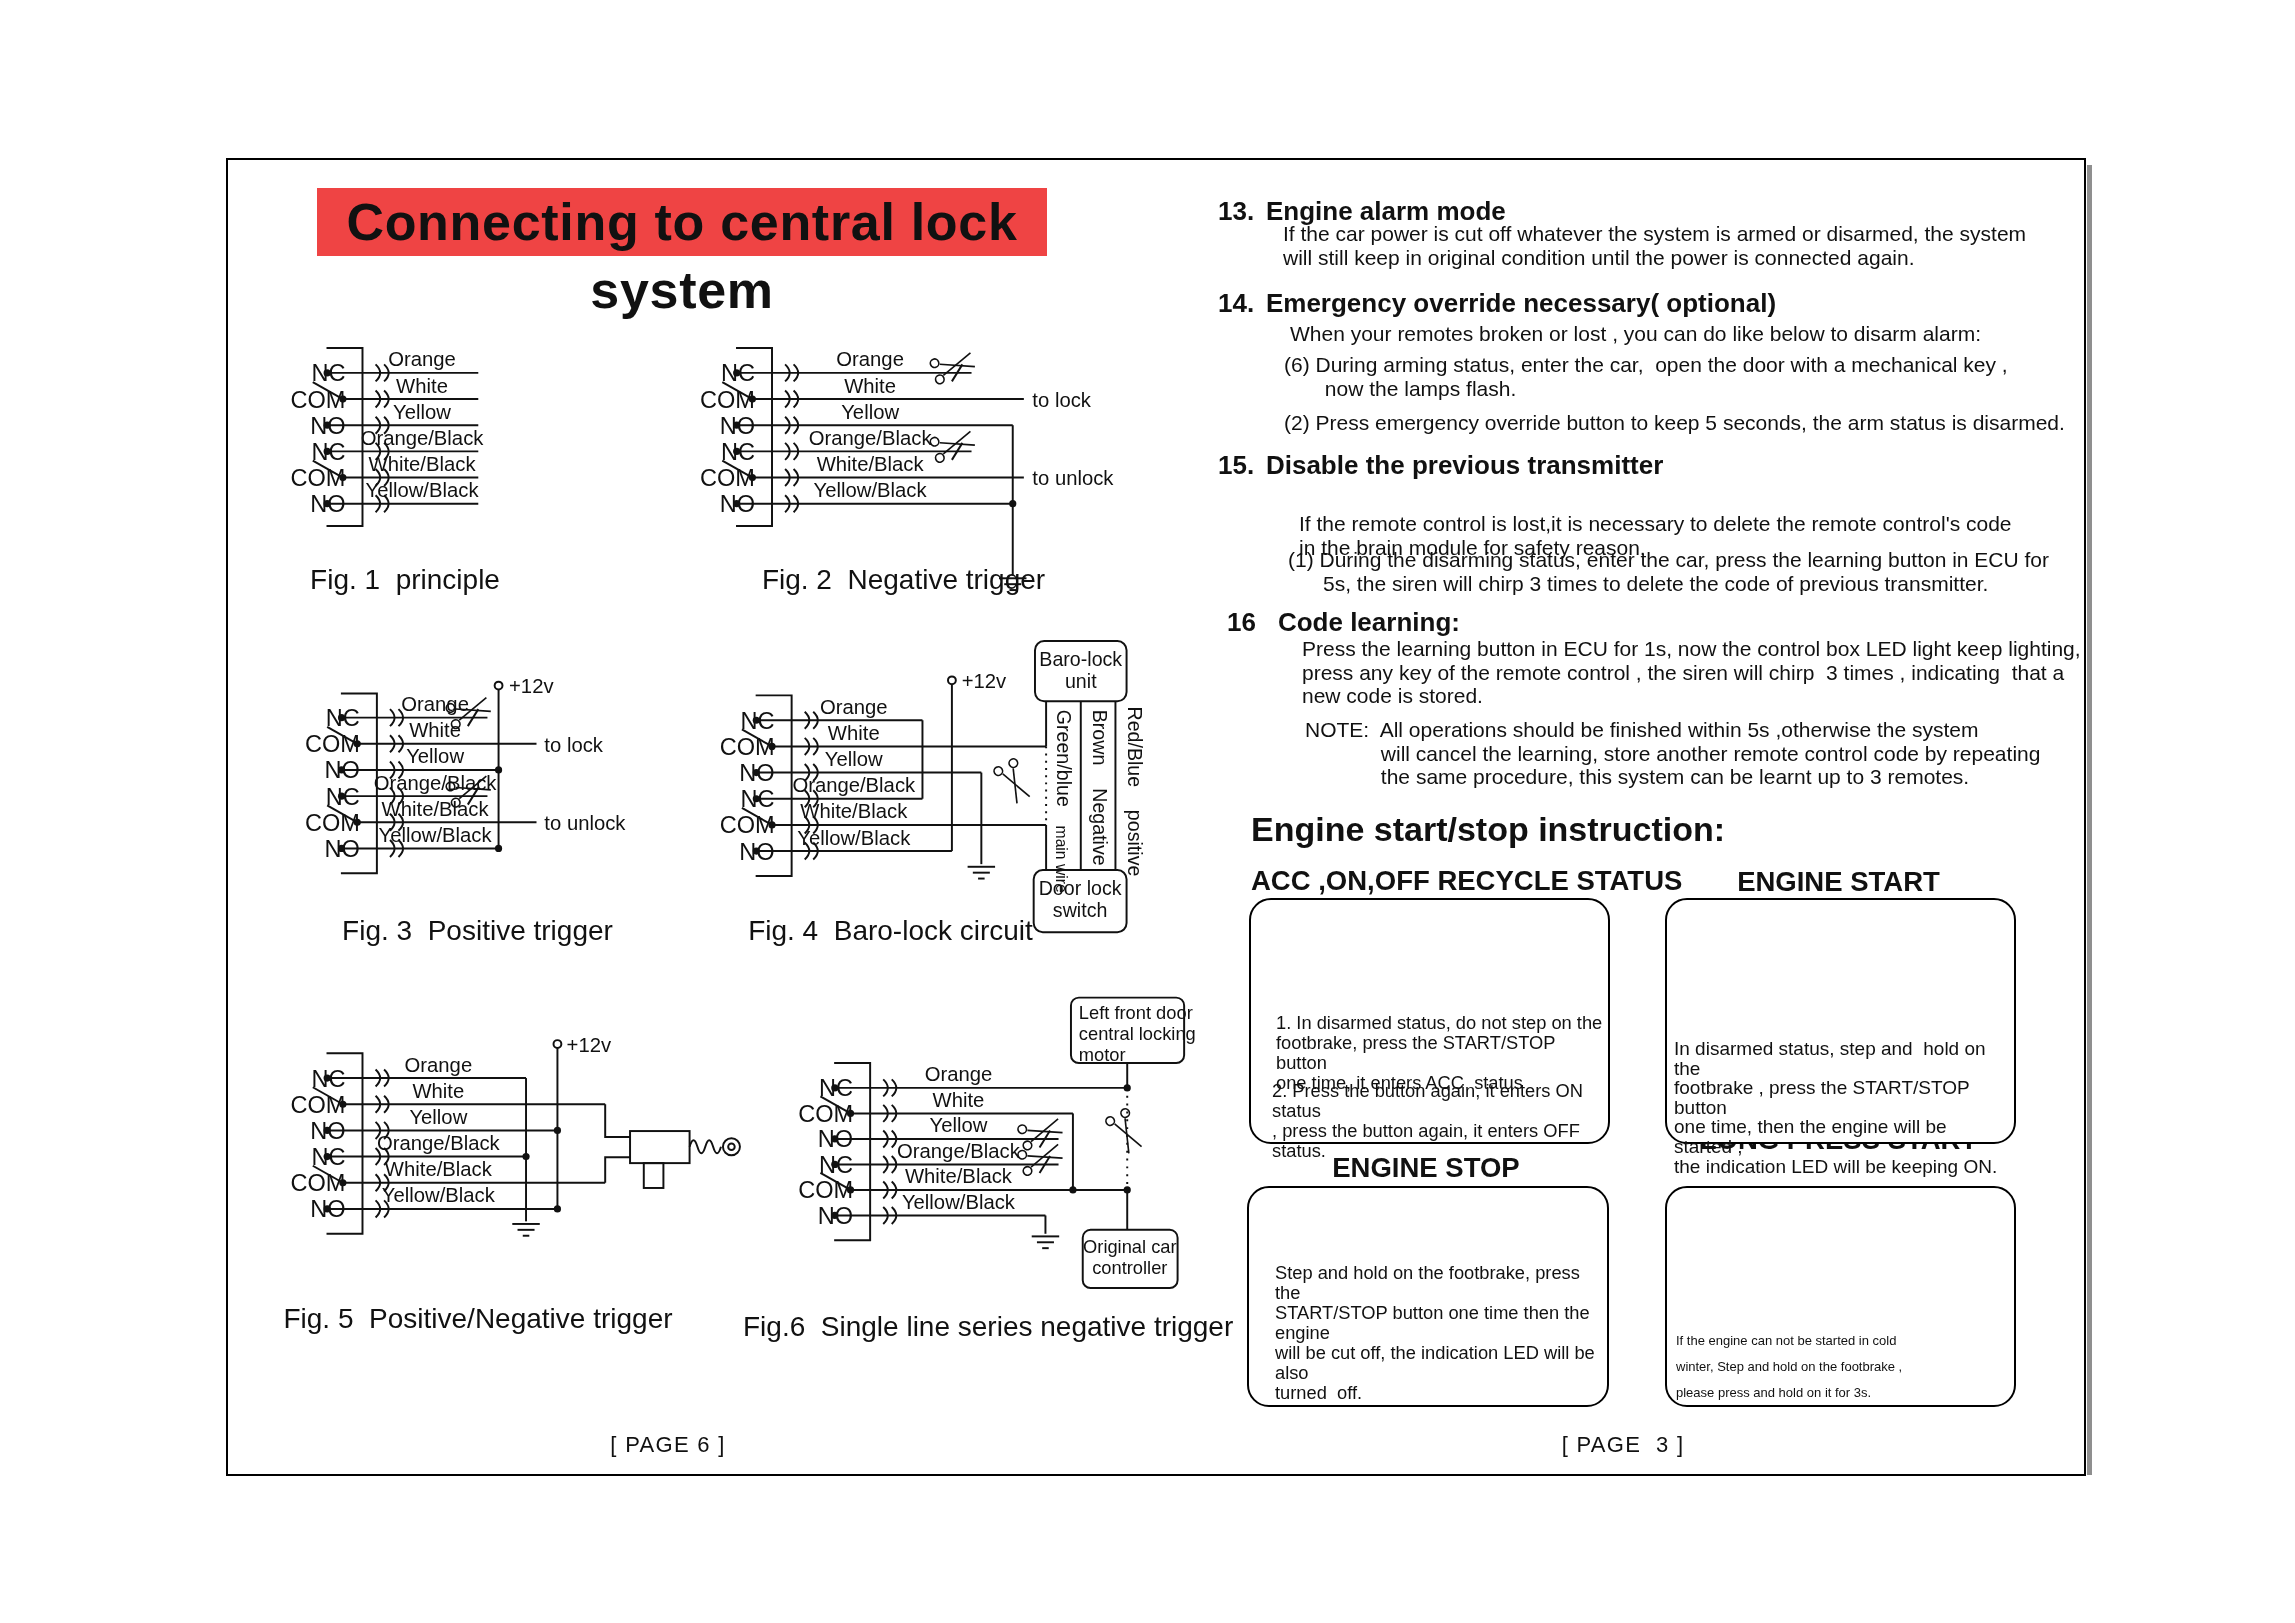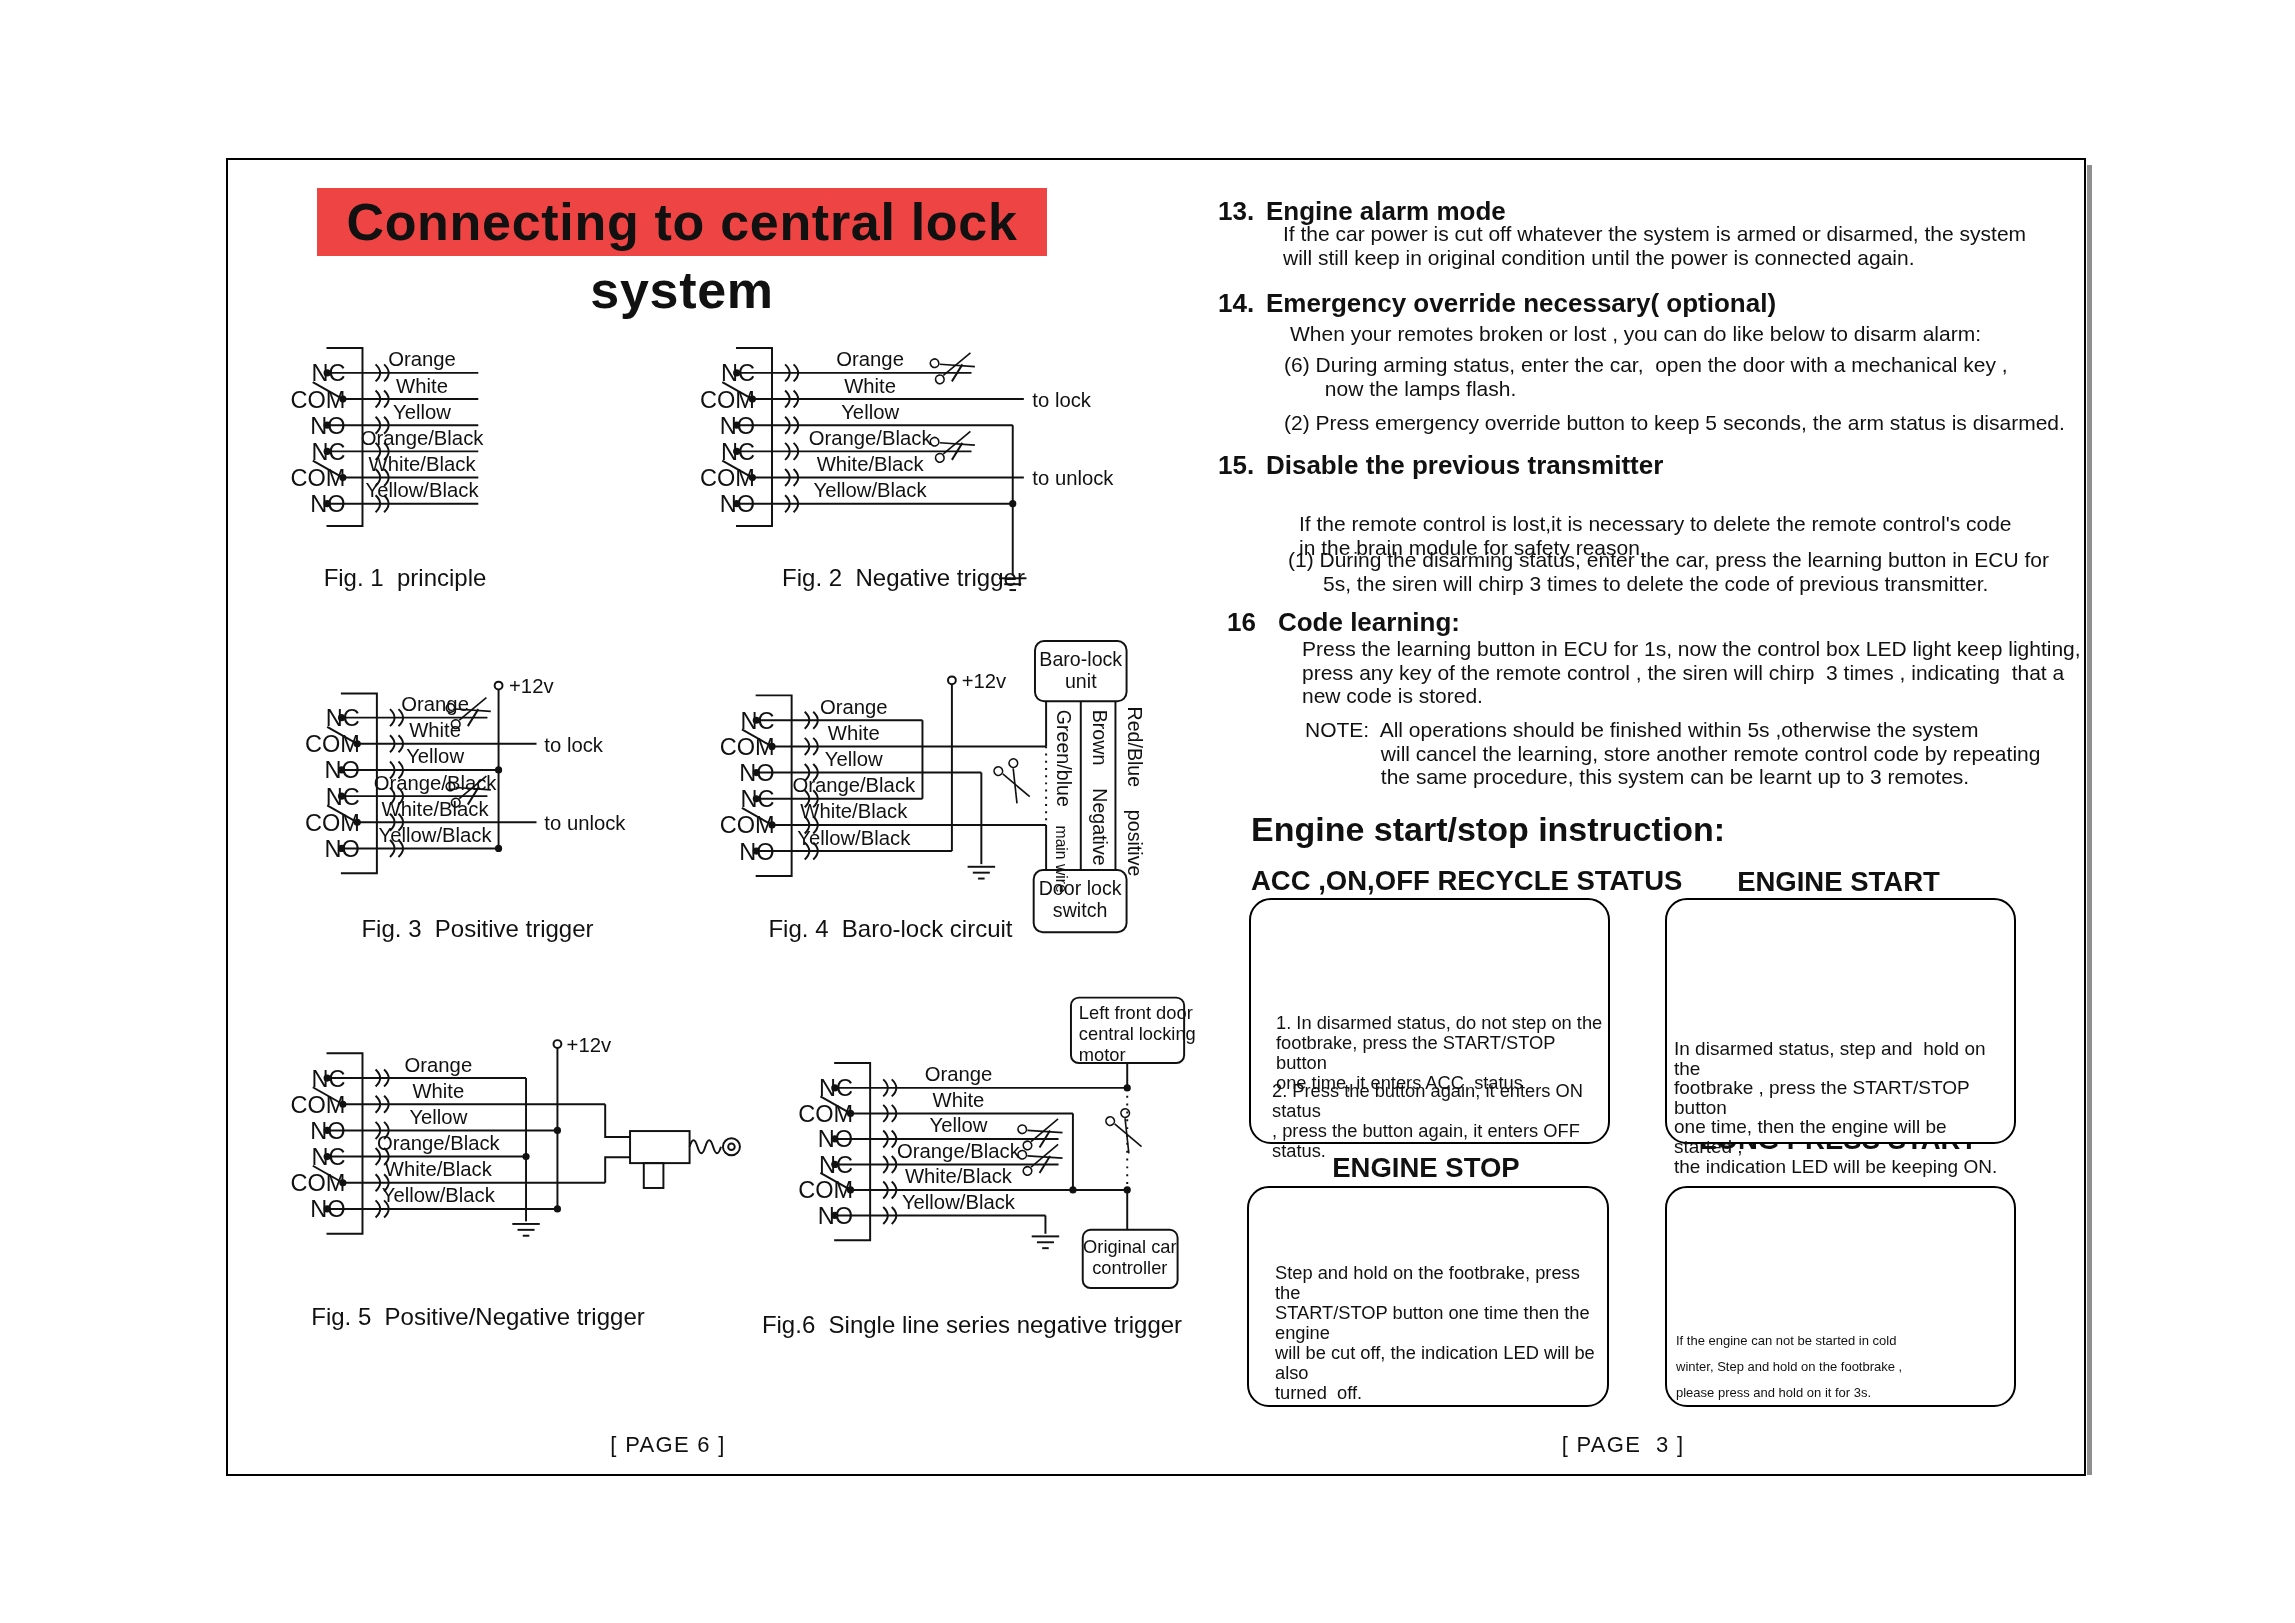--- a/index.html
+++ b/index.html
@@ -7,21 +7,21 @@
        font-family:"Liberation Sans",sans-serif;color:#111;}
   .abs{position:absolute;}
   .sheet{left:226px;top:158px;width:1856px;height:1314px;border:2px solid #000;background:#fff;}
   .shadow-r{left:2087px;top:165px;width:4.6px;height:1310px;background:#8f8f8f;}
   .titleband{left:317px;top:188px;width:730px;height:68px;background:#ef4444;
              text-align:center;line-height:68px;font-weight:bold;font-size:52px;letter-spacing:0.7px;}
   .h{font-weight:bold;font-size:26px;white-space:pre;}
   .h .gap{margin-left:11.8px;}
   .h .gap2{margin-left:22px;}
   .txt{font-size:21px;line-height:23.6px;white-space:pre-wrap;}
-  .cap{font-size:24px;text-align:center;white-space:pre;}
+  .cap{font-size:28px;text-align:center;white-space:pre;}
   .etitle{font-weight:bold;font-size:34px;}
   .ptitle{font-weight:bold;font-size:27.5px;white-space:pre;}
   .center{text-align:center;}
   .panel{border:2.6px solid #000;border-radius:22px;background:#fff;}
   .ptxt{font-size:18.3px;line-height:20px;white-space:pre-wrap;}
   .footer{font-size:22px;letter-spacing:1.3px;white-space:pre;}
   svg{position:absolute;left:0;top:0;}
   svg text{stroke:none;fill:#111;font-family:"Liberation Sans",sans-serif;}
   .tlab{font-size:36px;}
   .wlab{font-size:31px;}

